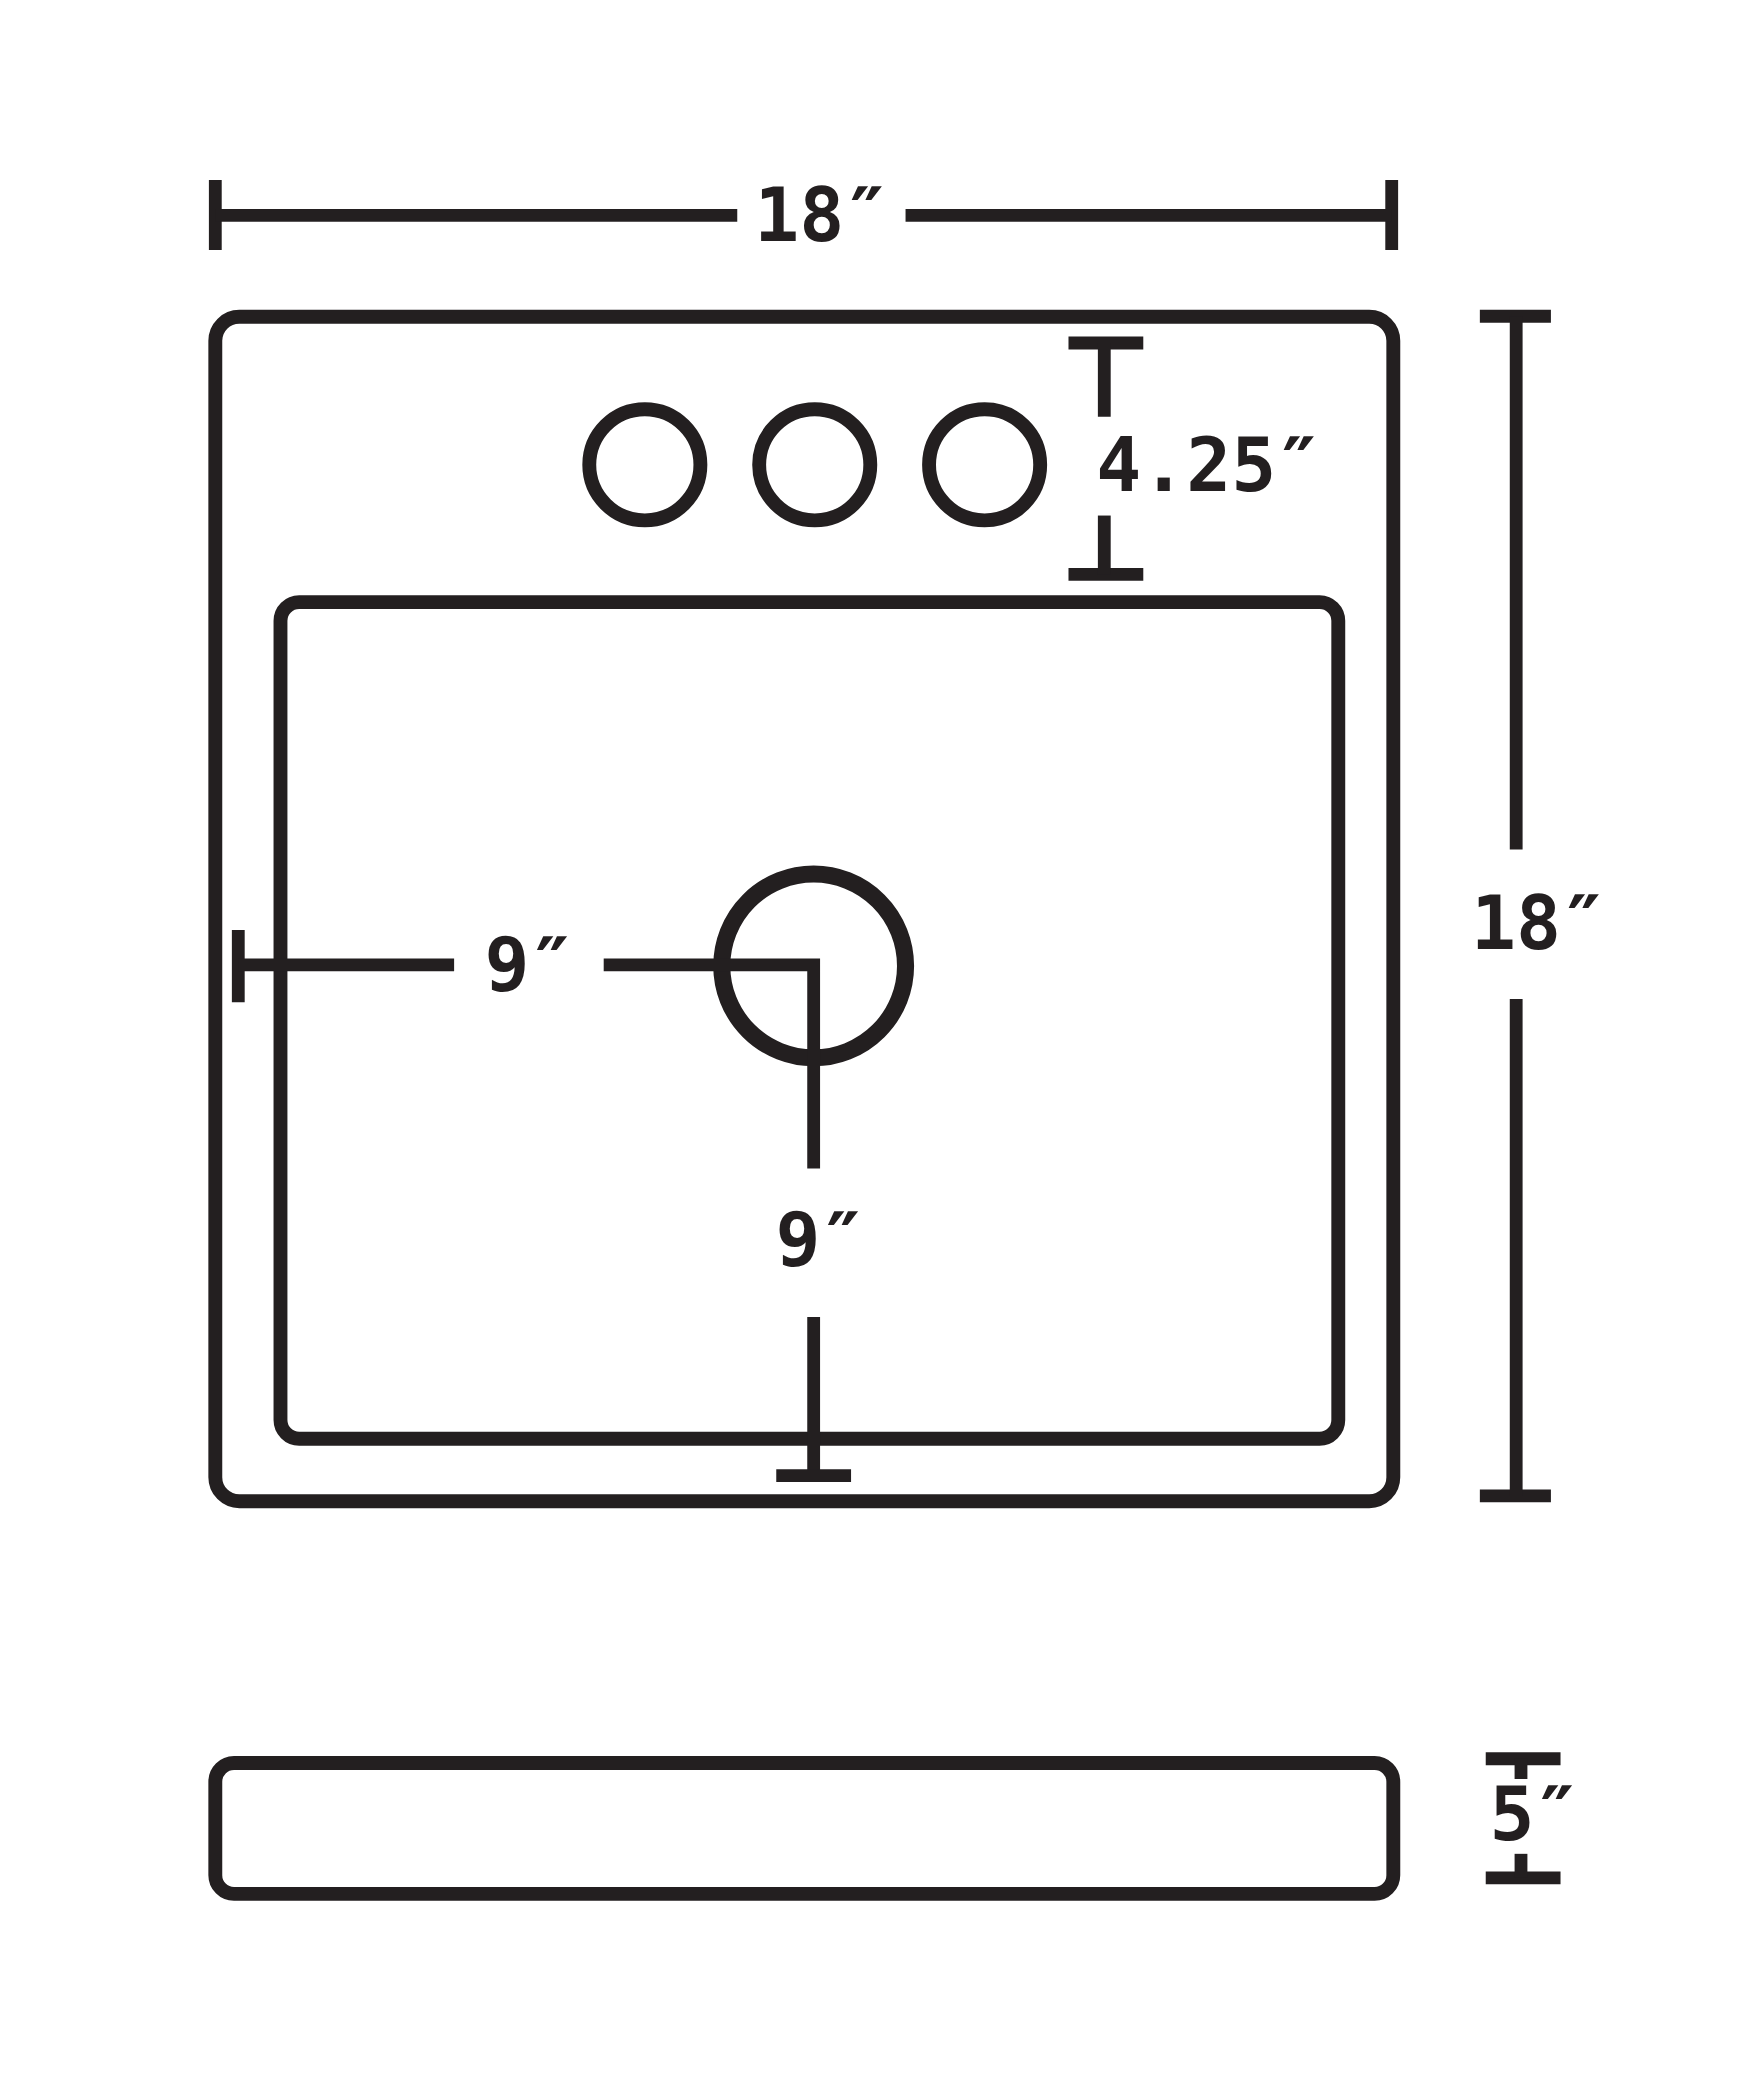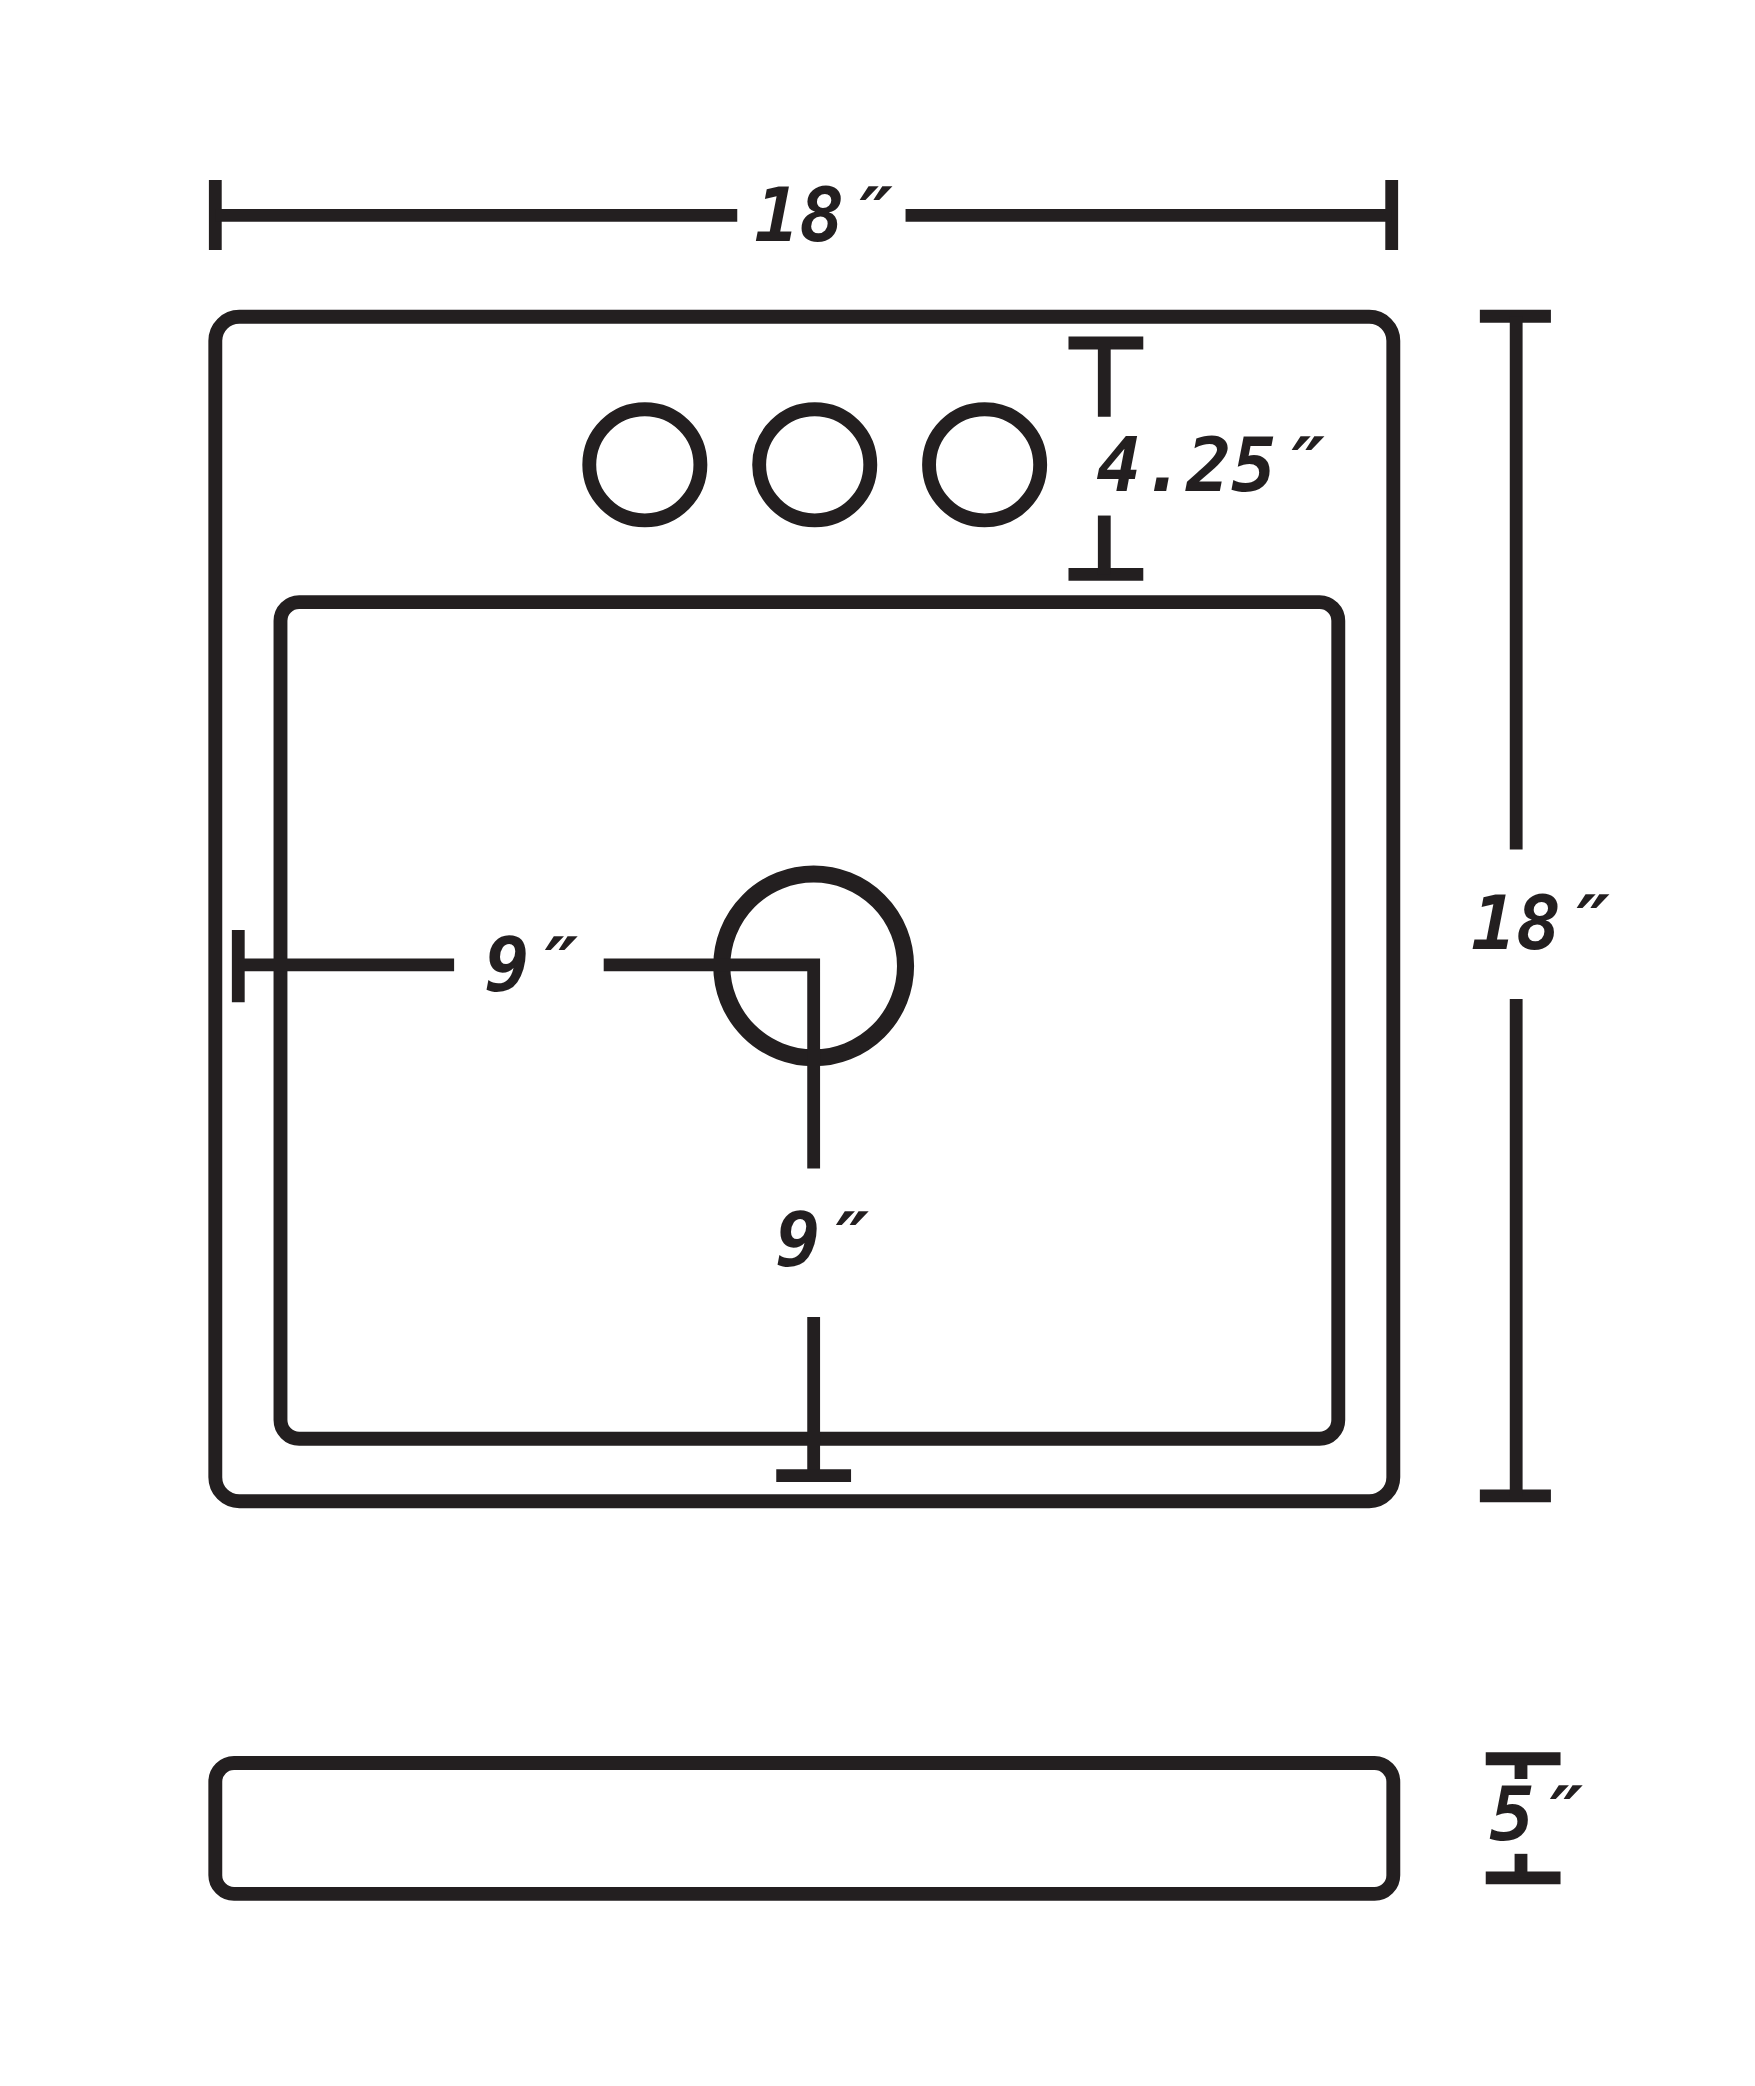--- a/index.html
+++ b/index.html
@@ -3,21 +3,20 @@
 <meta charset="utf-8">
 <style>
   html, body {
     margin: 0;
     padding: 0;
     background: #ffffff;
   }
   .stage {
     width: 100vw;
     max-width: 100%;
-    font-style: italic;
   }
   svg {
     display: block;
     width: 100%;
     height: auto;
     background: #ffffff;
   }
   text {
     font-family: "DejaVu Sans Mono", "Liberation Mono", monospace;
     font-weight: bold;

